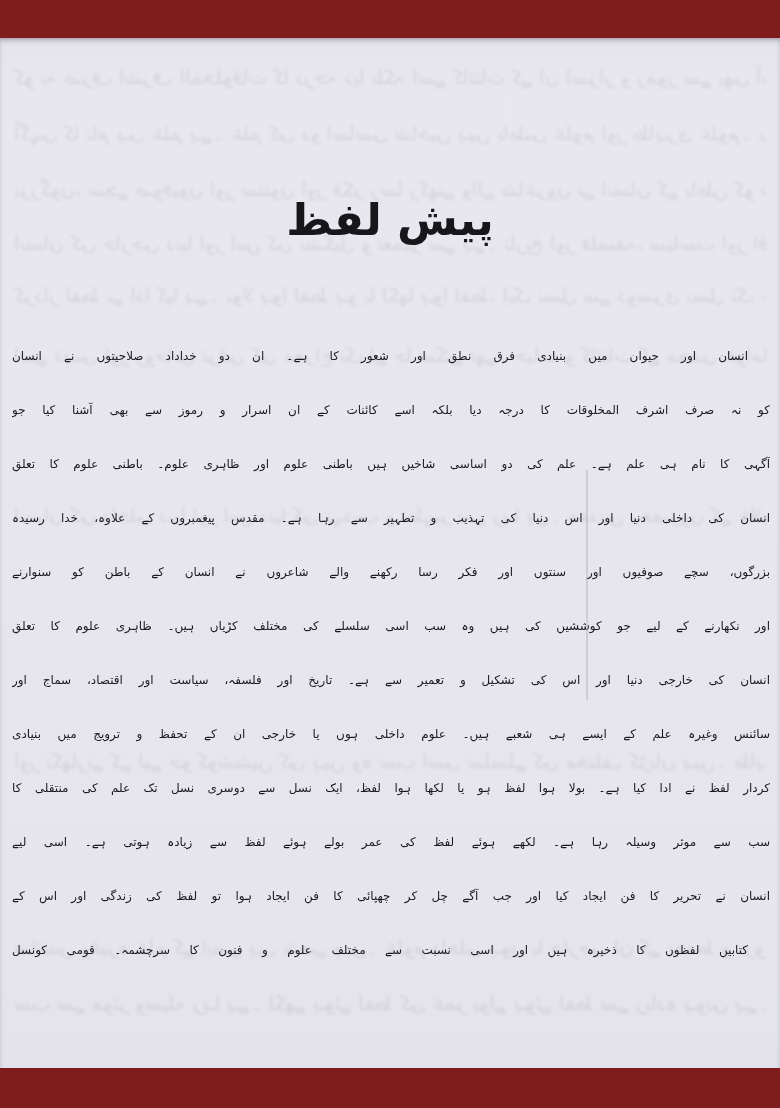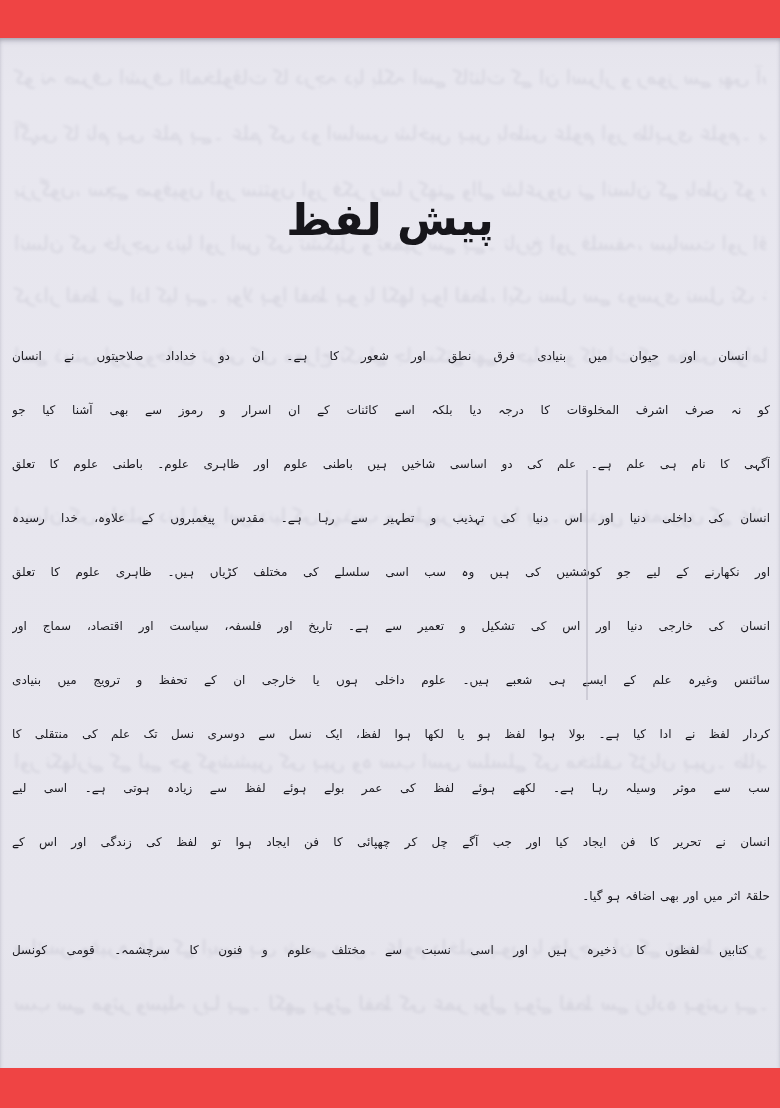--- a/index.html
+++ b/index.html
@@ -1,18 +1,18 @@
 <!DOCTYPE html>
 <html lang="ur"><head>
 <meta charset="utf-8">
 <style>
   html,body{margin:0;padding:0;background:#ffffff;}
   .canvas{
     position:relative;width:780px;height:1108px;overflow:hidden;
-    background:#ef4444;font-family:"DejaVu Sans",sans-serif;
+    background:#7f1d1d;font-family:"DejaVu Sans",sans-serif;
   }
   
   .paper{
     position:absolute;left:0;top:38px;width:780px;height:1030px;
     background:linear-gradient(180deg,#dddce6 0px,#e6e5ed 10px,#e8e7ef 60px,#e6e5ed 880px,#e4e3eb 1030px);
     box-shadow:inset 0 3px 4px -1px rgba(115,114,130,0.55);
   }
   
   .ghost{
     position:absolute;left:14px;right:14px;height:34px;
@@ -68,27 +68,27 @@
         <div class="ghost" aria-hidden="true" style="top: 948px;">سب سے موثر وسیلہ رہا ہے۔ لکھے ہوئے لفظ کی عمر بولے ہوئے لفظ سے زیادہ ہوتی ہے۔ اسی لیے</div>
       </div>
 
     <h1 class="title">پیش لفظ</h1>
 
     <div class="body-block">
       <div class="line first-indent">انسان اور حیوان میں بنیادی فرق نطق اور شعور کا ہے۔ ان دو خداداد صلاحیتوں نے انسان</div>
       <div class="line">کو نہ صرف اشرف المخلوقات کا درجہ دیا بلکہ اسے کائنات کے ان اسرار و رموز سے بھی آشنا کیا جو</div>
       <div class="line">آگہی کا نام ہی علم ہے۔ علم کی دو اساسی شاخیں ہیں باطنی علوم اور ظاہری علوم۔ باطنی علوم کا تعلق</div>
       <div class="line">انسان کی داخلی دنیا اور اس دنیا کی تہذیب و تطہیر سے رہا ہے۔ مقدس پیغمبروں کے علاوہ، خدا رسیدہ</div>
+      <div class="line">بزرگوں، سچے صوفیوں اور سنتوں اور فکر رسا رکھنے والے شاعروں نے انسان کے باطن کو سنوارنے</div>
       <div class="line">اور نکھارنے کے لیے جو کوششیں کی ہیں وہ سب اسی سلسلے کی مختلف کڑیاں ہیں۔ ظاہری علوم کا تعلق</div>
       <div class="line">انسان کی خارجی دنیا اور اس کی تشکیل و تعمیر سے ہے۔ تاریخ اور فلسفہ، سیاست اور اقتصاد، سماج اور</div>
       <div class="line">سائنس وغیرہ علم کے ایسے ہی شعبے ہیں۔ علوم داخلی ہوں یا خارجی ان کے تحفظ و ترویج میں بنیادی</div>
       <div class="line">کردار لفظ نے ادا کیا ہے۔ بولا ہوا لفظ ہو یا لکھا ہوا لفظ، ایک نسل سے دوسری نسل تک علم کی منتقلی کا</div>
       <div class="line">سب سے موثر وسیلہ رہا ہے۔ لکھے ہوئے لفظ کی عمر بولے ہوئے لفظ سے زیادہ ہوتی ہے۔ اسی لیے</div>
       <div class="line">انسان نے تحریر کا فن ایجاد کیا اور جب آگے چل کر چھپائی کا فن ایجاد ہوا تو لفظ کی زندگی اور اس کے</div>
-      <div class="line para-end">حلقۂ اثر میں اور بھی اضافہ ہو گیا۔</div>
       <div class="line first-indent">کتابیں لفظوں کا ذخیرہ ہیں اور اسی نسبت سے مختلف علوم و فنون کا سرچشمہ۔ قومی کونسل</div>
     </div>
 
     <div class="crease"></div>
 
   </div>
 
 </div>
 
 </body></html>

